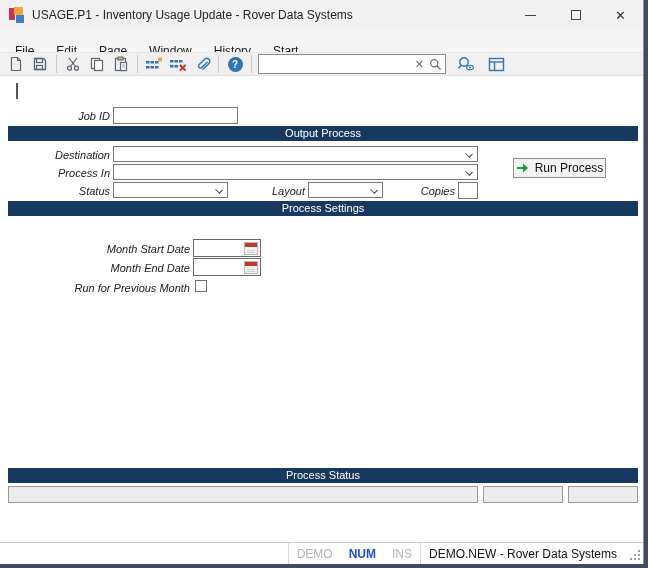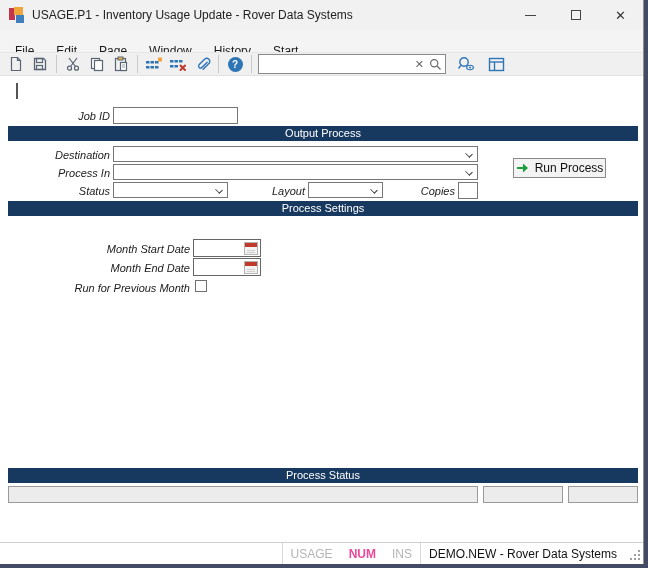--- a/index.html
+++ b/index.html
@@ -66,21 +66,21 @@
     background:#fff; border:1px solid #707070; }
   .status-field { position:absolute; top:409px; height:17px; background:#ececec; border:1px solid #9a9a9a; }
 
   
   .statusbar { position:absolute; left:0; top:542px; right:0; height:22px; background:#fff;
     border-top:1px solid #cfcfcf; display:flex; align-items:center; font-size:12px; }
   .sb-right { margin-left:auto; display:flex; align-items:center; height:100%; }
   .sb-cell { padding:0 8px; height:100%; display:flex; align-items:center; }
   .sb-sep { width:1px; height:100%; background:#d9d9d9; }
   .sb-dim { color:#b4b4b4; }
-  .sb-on { color:#ec4899; font-weight:bold; }
+  .sb-on { color:#1d4ed8; font-weight:bold; }
   .sb-session { color:#111; padding-right:26px; }
   .grip { position:absolute; right:2px; bottom:3px; width:12px; height:12px; }
   .grip::after { content:""; position:absolute; left:9px; top:1px; width:2px; height:2px; background:#a0a0a0;
     box-shadow:0 4px #a0a0a0, 0 8px #a0a0a0, -4px 4px #a0a0a0, -4px 8px #a0a0a0, -8px 8px #a0a0a0; }
   svg { display:block; }
 </style>
 </head>
 <body>
 
 <div class="window">
@@ -280,21 +280,21 @@
 
     <div class="section-bar" style="top:391px;">Process Status</div>
     <div class="status-field" style="left:8px; width:470px;"></div>
     <div class="status-field" style="left:483px; width:80px;"></div>
     <div class="status-field" style="left:568px; width:70px;"></div>
   </div>
 
   <div class="statusbar">
     <div class="sb-right">
       <div class="sb-sep"></div>
-      <div class="sb-cell sb-dim">USAGE</div>
+      <div class="sb-cell sb-dim">DEMO</div>
       <div class="sb-cell sb-on">NUM</div>
       <div class="sb-cell sb-dim">INS</div>
       <div class="sb-sep"></div>
       <div class="sb-cell sb-session">DEMO.NEW - Rover Data Systems</div>
     </div>
     <div class="grip"></div>
   </div>
 
 </div>
 

